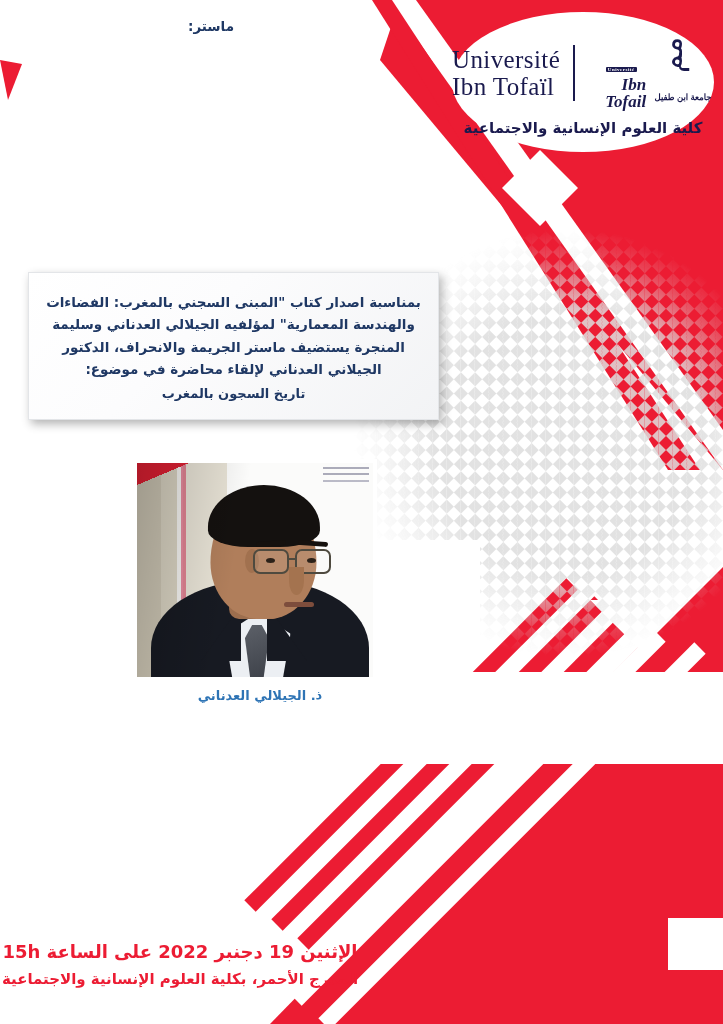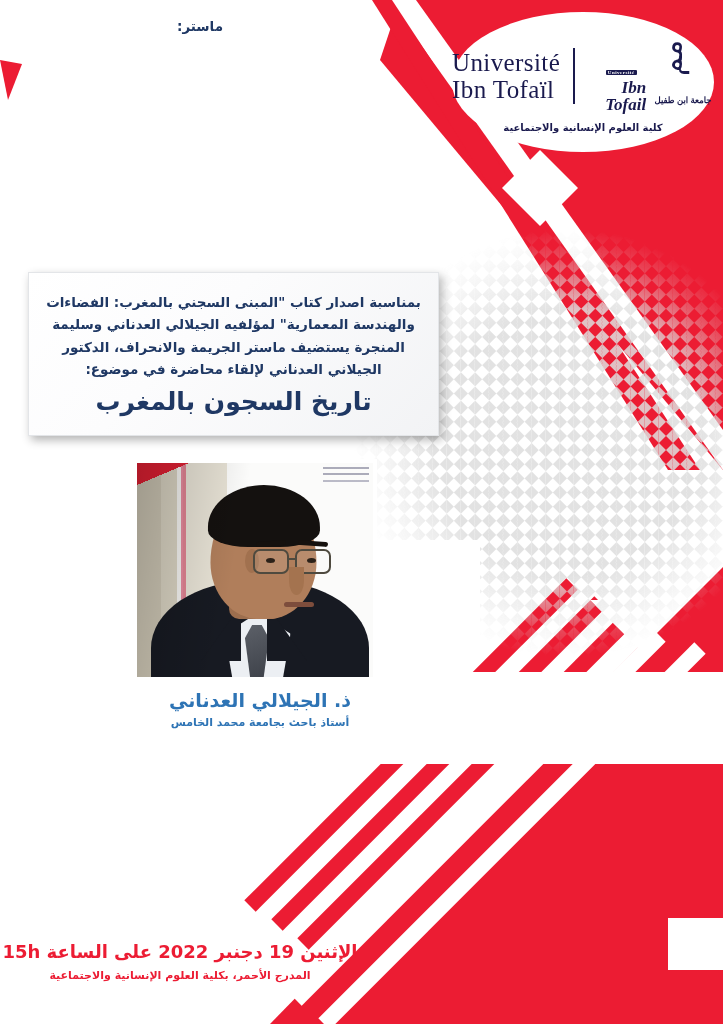--- a/index.html
+++ b/index.html
@@ -104,30 +104,30 @@
     color:#1a1a4e;
     font-size:25px;
     line-height:1.08;
     letter-spacing:.4px;
     text-align:left;
     direction:ltr;
   }
   .logo-faculty {
     font-family:"DejaVu Sans", sans-serif;
     color:#1a1a4e;
-    font-size:10px;
+    font-size:15px;
     font-weight:bold;
     margin-top:5px;
     direction:rtl;
   }
 
   
   .masters-block {
     position:absolute;
-    left:0px; top:16px;
+    left:11px; top:16px;
     width:400px;
     z-index:5;
     text-align:center;
     color:#1F3864;
     font-family:"DejaVu Sans", sans-serif;
     font-weight:bold;
     font-size:13.5px;
     line-height:1.55;
     direction:rtl;
     padding:0 18px;
@@ -152,21 +152,21 @@
     color:#1F3864;
     font-family:"DejaVu Sans", sans-serif;
     font-weight:bold;
     font-size:13.5px;
     line-height:1.65;
   }
   .announce-topic {
     color:#1F3864;
     font-family:"DejaVu Sans", sans-serif;
     font-weight:bold;
-    font-size:25px;
+    font-size:13px;
     margin-top:6px;
     line-height:1.3;
   }
 
   
   .photo-frame {
     position:absolute;
     left:133px; top:459px;
     width:244px; height:222px;
     z-index:6;
@@ -318,21 +318,21 @@
     left:120px; top:686px;
     width:280px;
     z-index:6;
     text-align:center;
     direction:rtl;
     font-family:"DejaVu Sans", sans-serif;
   }
   .speaker-name {
     color:#2E74B5;
     font-weight:bold;
-    font-size:19px;
+    font-size:13px;
     line-height:1.5;
   }
   .speaker-affil {
     color:#2E74B5;
     font-weight:bold;
     font-size:11px;
     line-height:1.5;
   }
 
   
@@ -341,21 +341,21 @@
     left:0px; top:938px;
     width:360px;
     z-index:7;
     text-align:center;
     direction:rtl;
     color:#EC1C33;
     font-family:"DejaVu Sans", sans-serif;
     font-weight:bold;
   }
   .footer-date { font-size:18px; line-height:1.6; }
-  .footer-venue { font-size:11px; line-height:1.6; }
+  .footer-venue { font-size:15px; line-height:1.6; }
 </style>
 </head>
 <body>
 
 <div id="poster">
 
   <svg id="bg-deco" viewBox="0 0 723 1024" preserveAspectRatio="none" aria-hidden="true">
     <defs>
       <clipPath id="posterClip">
           <rect x="0" y="0" width="723" height="1024"></rect>
@@ -462,21 +462,20 @@
       <div class="ph-eyeL"></div>
       <div class="ph-eyeR"></div>
       <div class="ph-nose"></div>
       <div class="ph-mouth"></div>
       <div class="ph-shadow"></div>
     </div>
   </div>
 
   <div class="speaker-caption">
     <div class="speaker-name">ذ. الجيلالي العدناني</div>
-    <div class="speaker-affil">أستاذ باحث بجامعة محمد الخامس</div>
   </div>
 
   <div class="footer-block">
     <div class="footer-date">الإثنين 19 دجنبر 2022 على الساعة  15h</div>
     <div class="footer-venue">المدرج الأحمر، بكلية العلوم الإنسانية والاجتماعية</div>
   </div>
 
 </div>
 
 </body></html>

